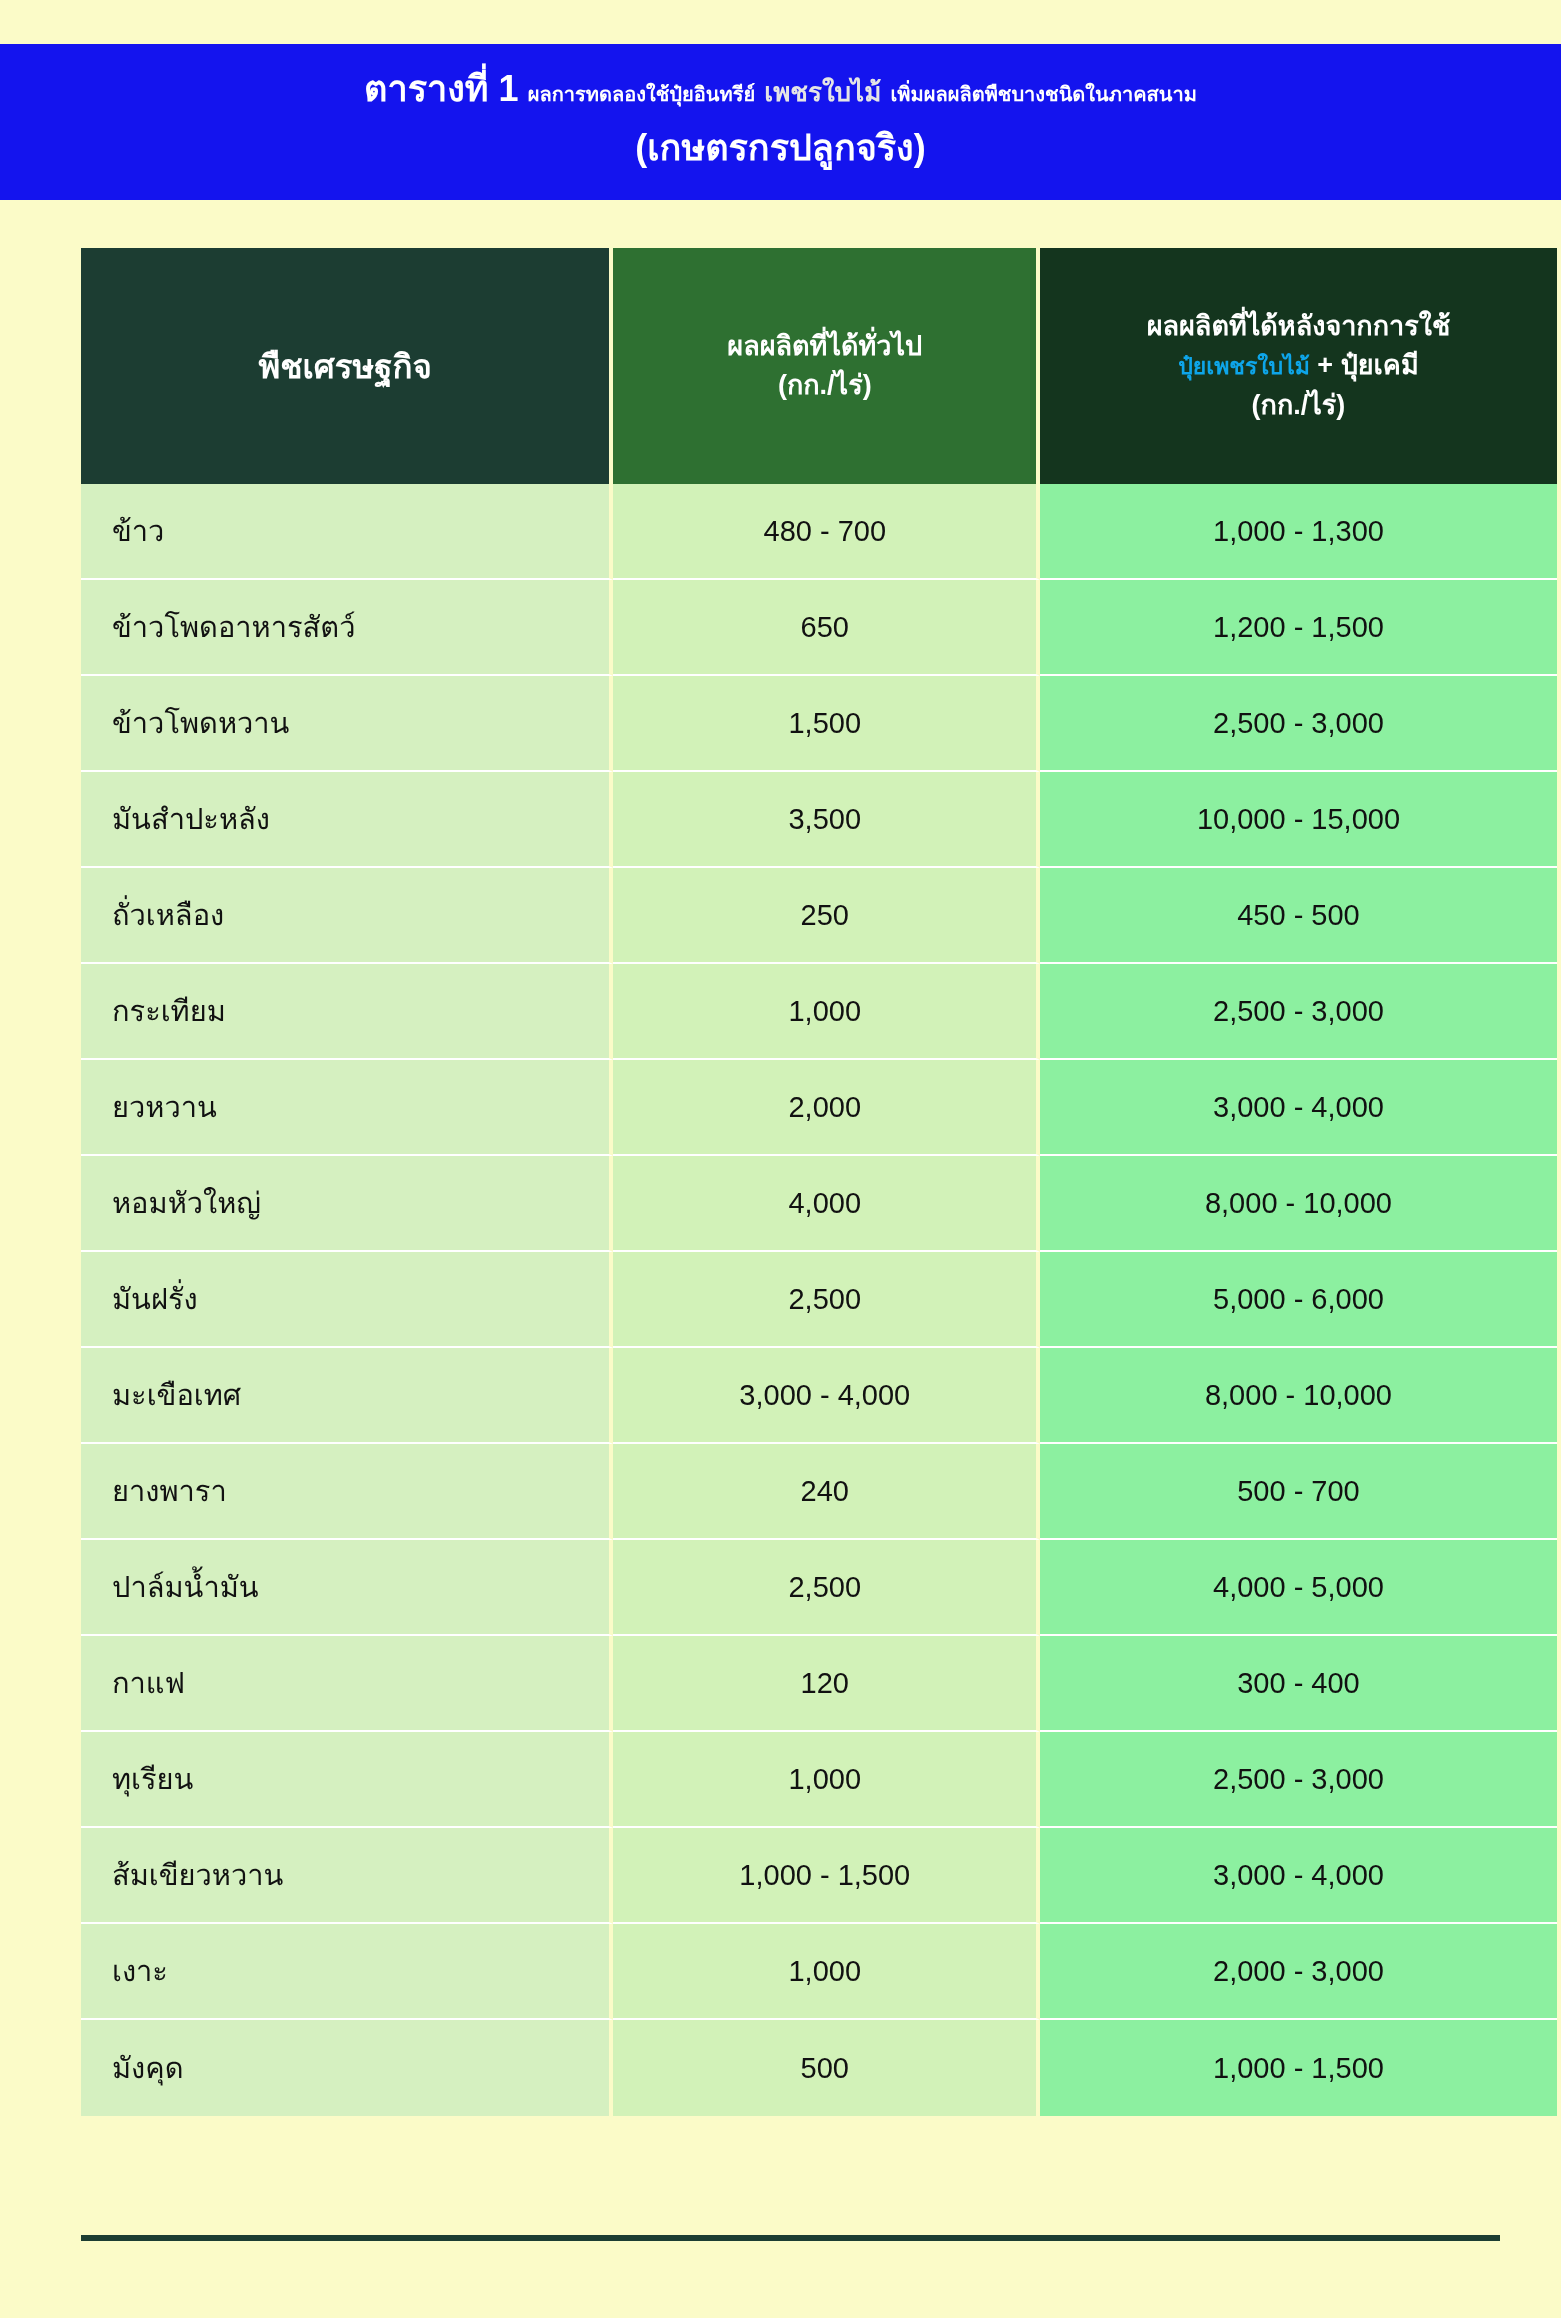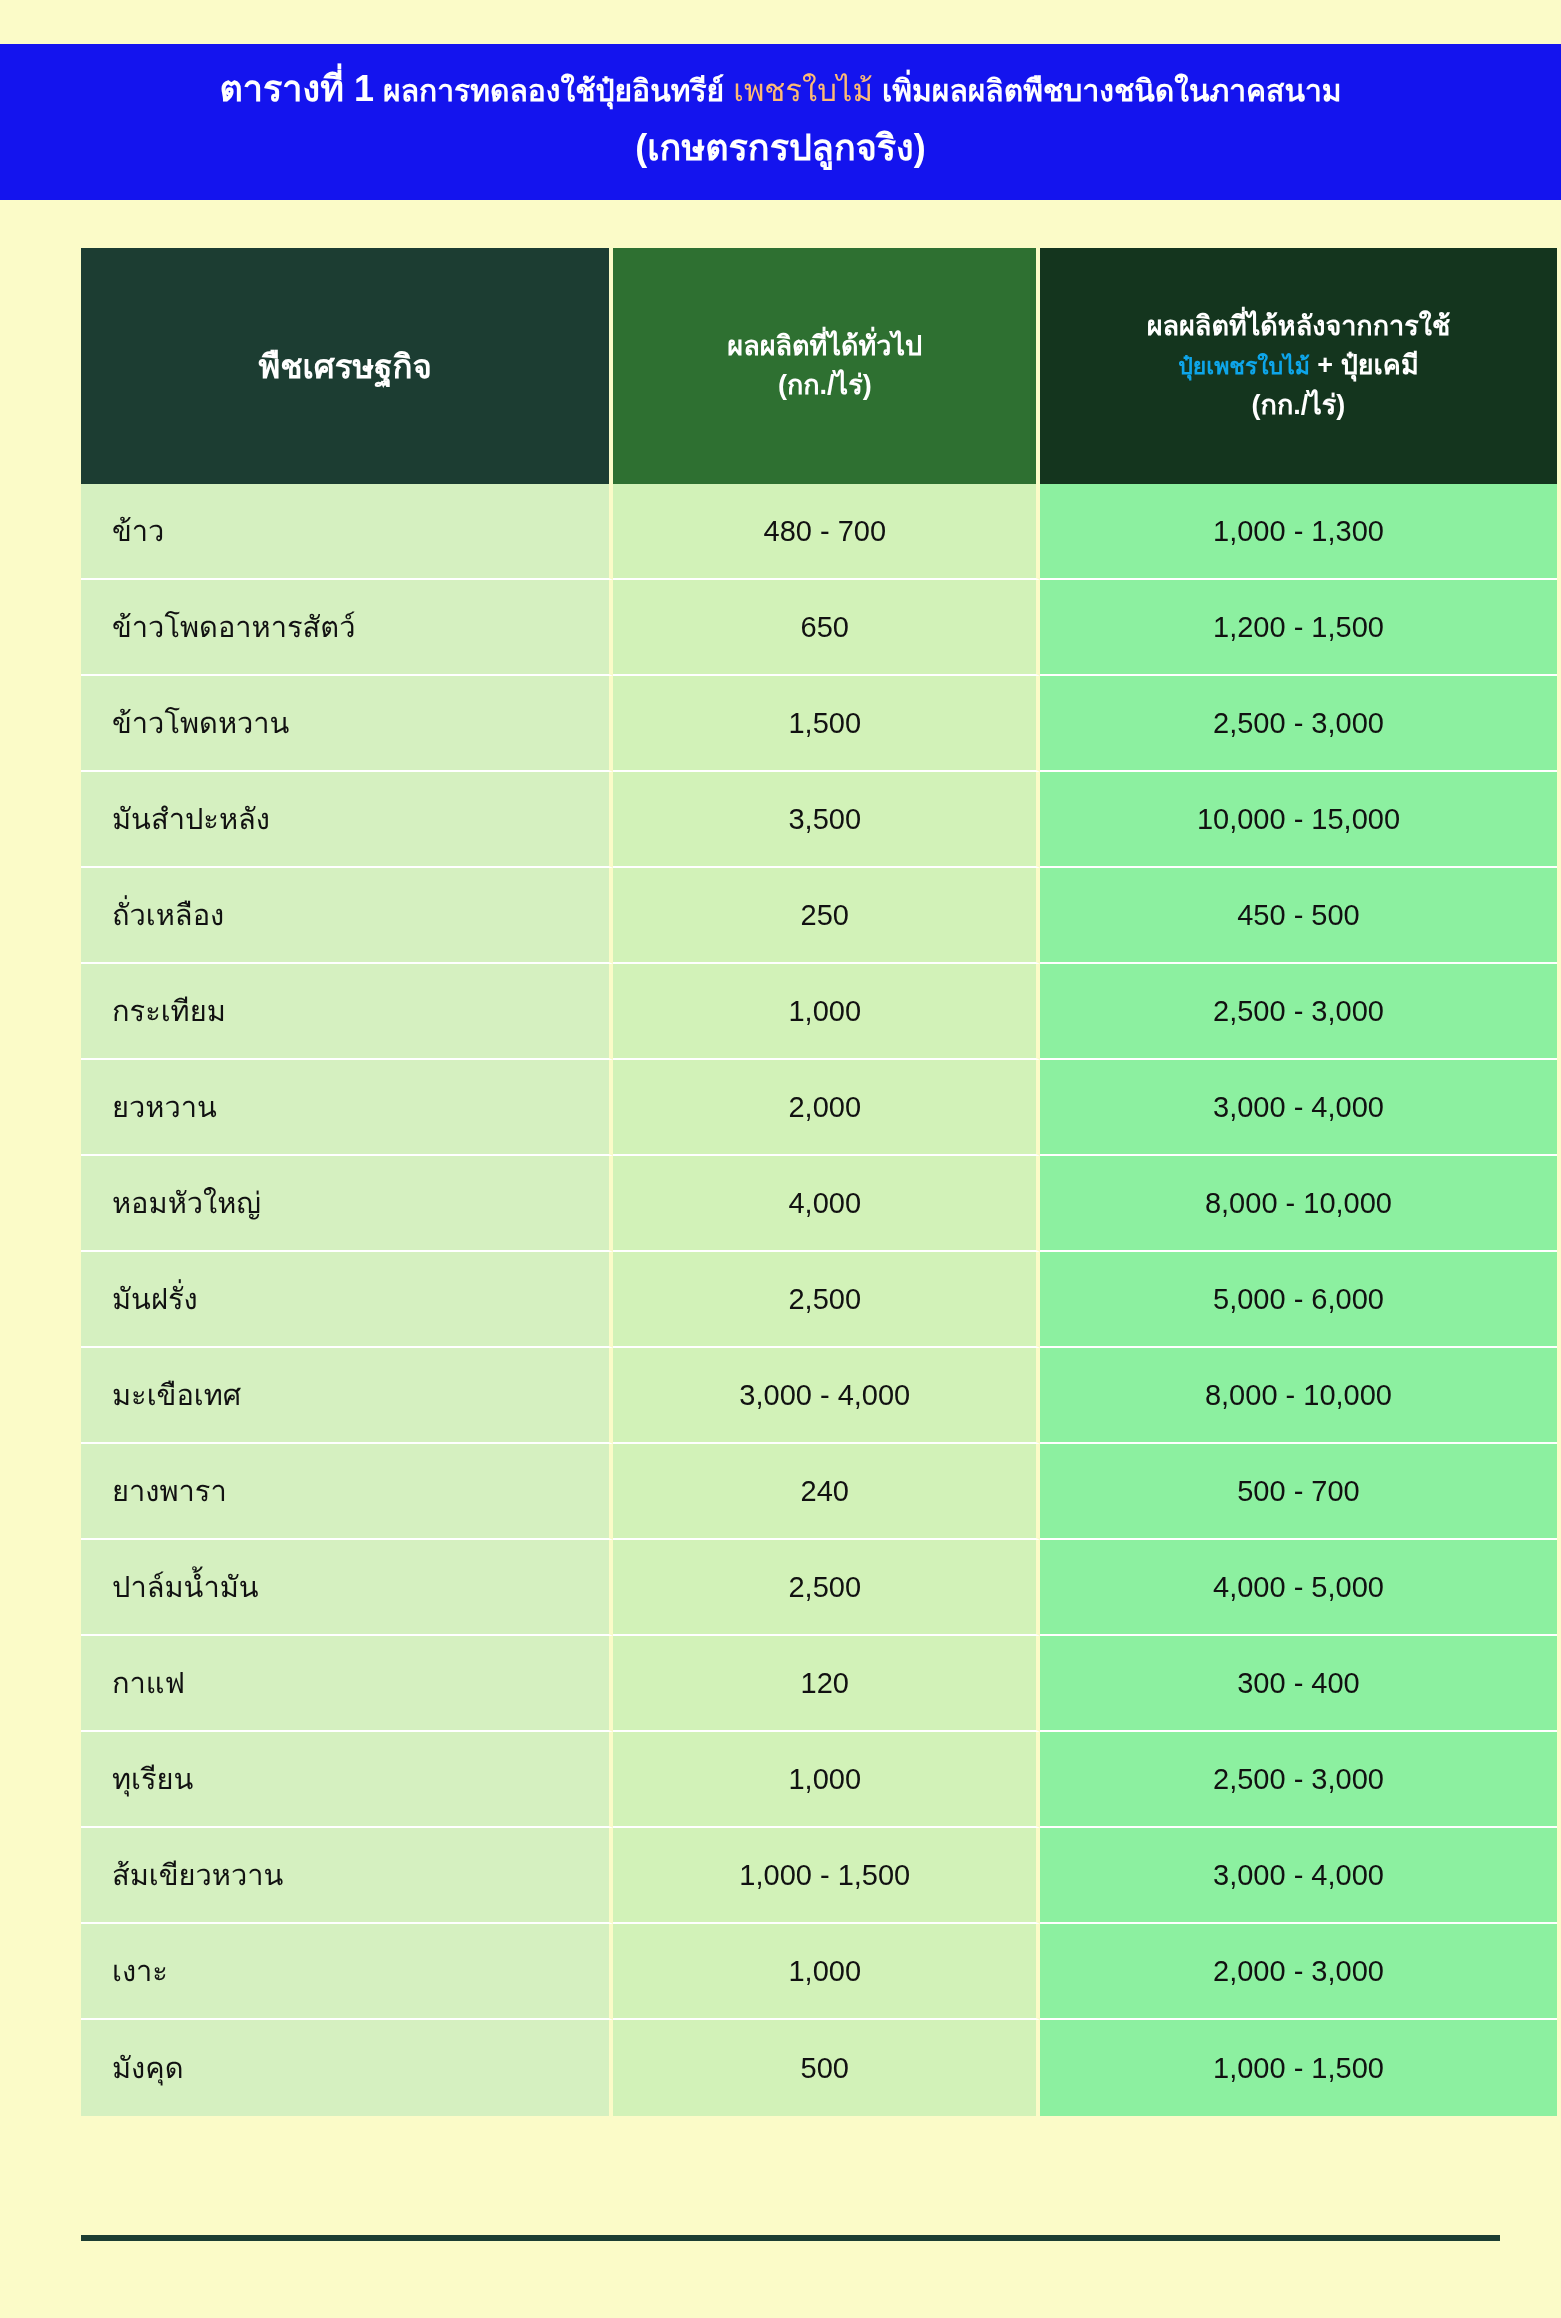--- a/index.html
+++ b/index.html
@@ -37,27 +37,27 @@
     line-height: 1.32;
     font-weight: bold;
     white-space: nowrap;
   }
   .title-line1 .t-strong {
     font-size: 36px;
     font-weight: bold;
     color: #ffffff;
   }
   .title-line1 .t-normal {
-    font-size: 30px;
+    font-size: 20px;
     font-weight: bold;
   }
   .title-line1 .t-yellow {
-    color: #fdba74;
-    font-weight: normal;
-    font-size: 31px;
+    color: #e5e5e5;
+    font-weight: bold;
+    font-size: 26px;
   }
   .title-line2 {
     font-size: 36px;
     font-weight: bold;
     margin-top: 6.5px;
   }
   
   .table-wrap {
     position: absolute;
     left: 81px;

